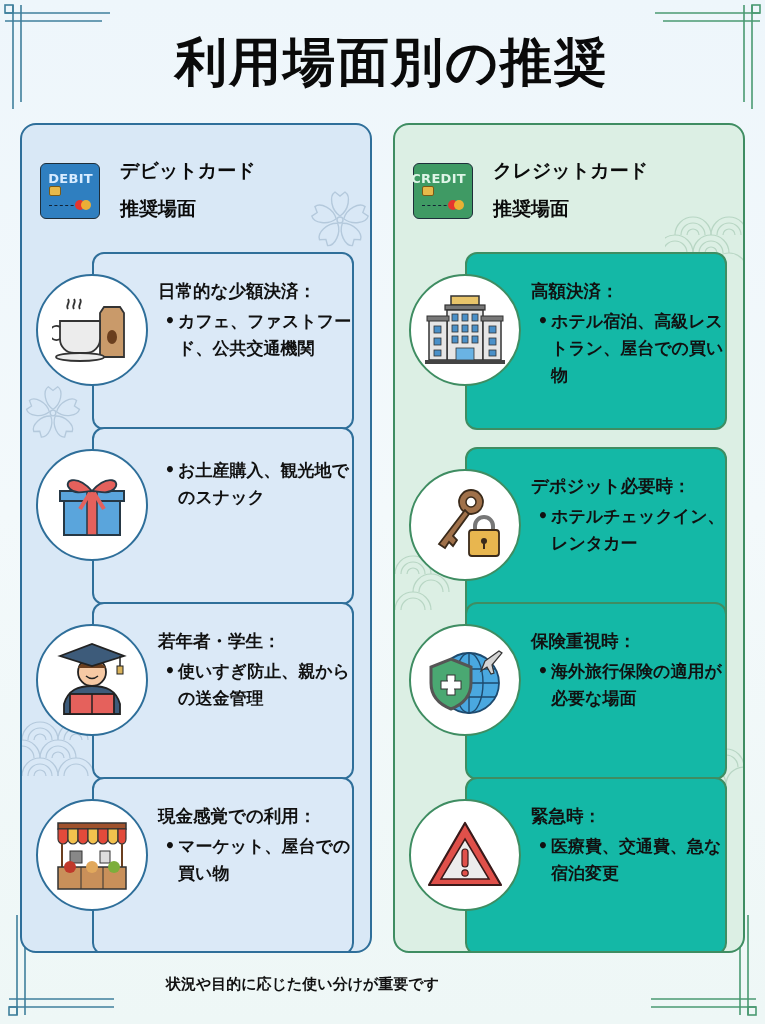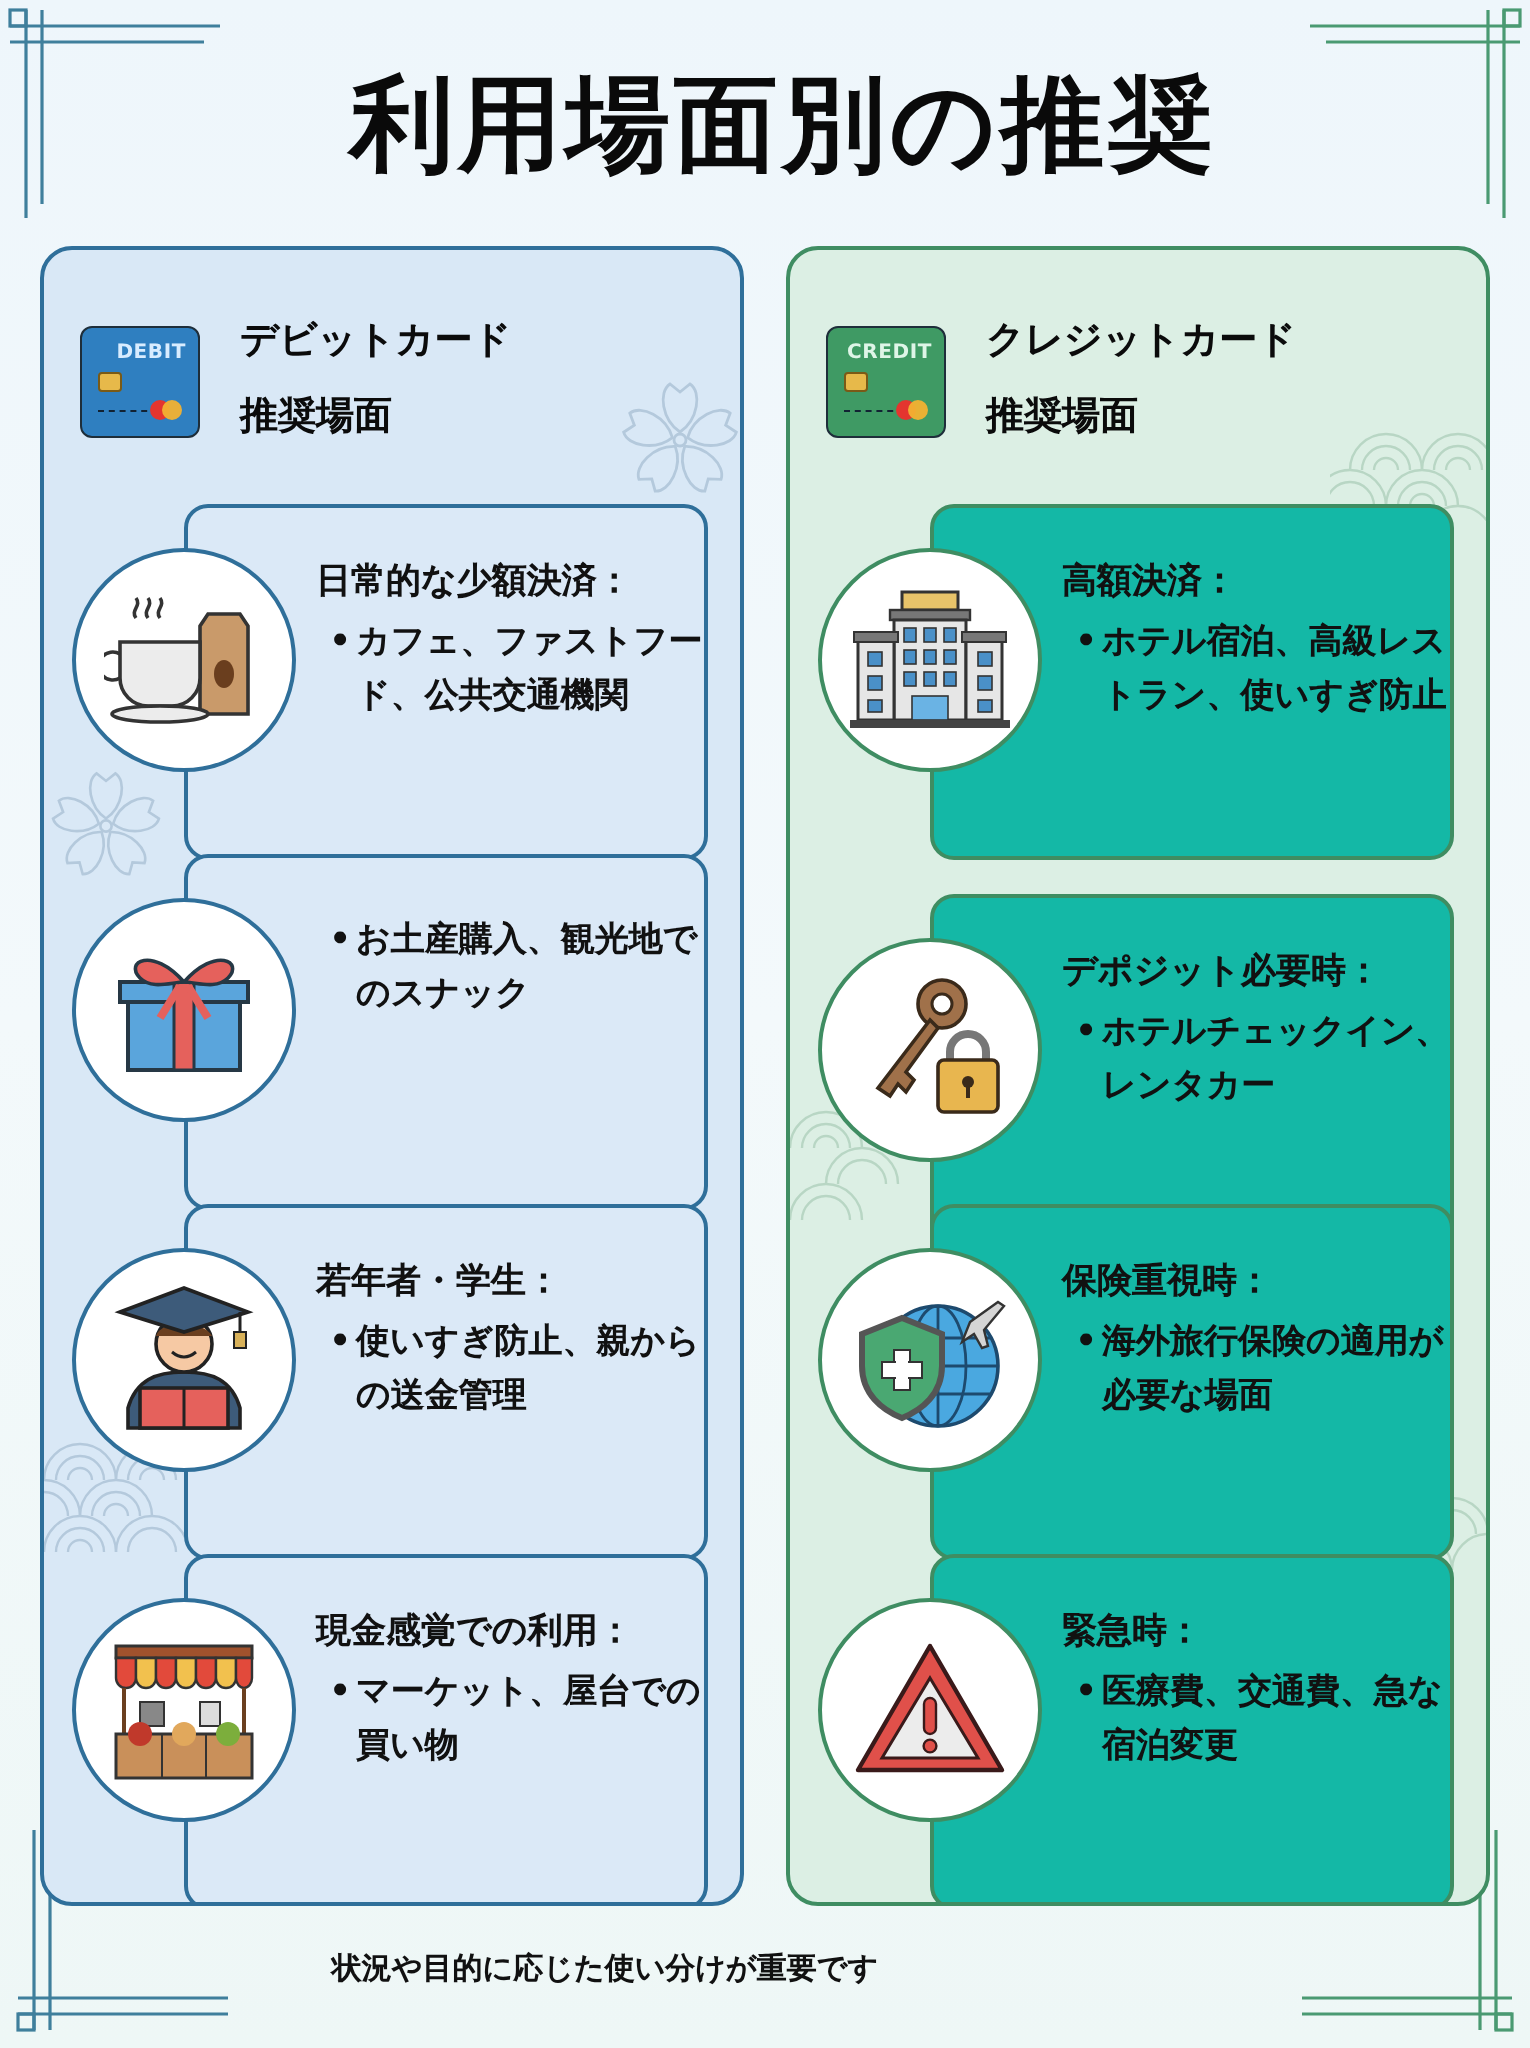--- a/index.html
+++ b/index.html
@@ -25,21 +25,21 @@
   }
   .panel.debit { left: 20px; background: #d9e8f6; border-color: #2f6f9a; }
   .panel.credit { left: 393px; background: #dcefe4; border-color: #3f8d62; }
   .panel-header { position: absolute; left: 18px; top: 26px; display: flex; align-items: center; }
   .card-icon {
     width: 60px; height: 56px; margin-top: 4px; border-radius: 6px; position: relative;
     border: 1.5px solid #1e2e3a;
   }
   .debit .card-icon { background: #2f7fc0; }
   .credit .card-icon { background: #3f9a64; }
-  .card-label { position: absolute; right: 6px; top: 7px; font-size: 10px; font-weight: bold; color: #d8ecff; letter-spacing: 0.3px; }
+  .card-label { position: absolute; right: 6px; top: 7px; font-size: 13px; font-weight: bold; color: #d8ecff; letter-spacing: 0.3px; }
   .credit .card-label { color: #def5e7; }
   .card-chip { position: absolute; left: 8px; top: 22px; width: 12px; height: 10px; background: #e7b94a; border-radius: 2px; border: 1px solid #7a5a16; }
   .card-stripe { position: absolute; left: 8px; bottom: 12px; width: 30px; height: 0; border-top: 1.5px dashed #123; }
   .card-logo { position: absolute; right: 6px; bottom: 8px; width: 18px; height: 10px; }
   .card-logo .c1 { position: absolute; left: 0; top: 0; width: 10px; height: 10px; border-radius: 50%; background: #e4352f; }
   .card-logo .c2 { position: absolute; left: 6px; top: 0; width: 10px; height: 10px; border-radius: 50%; background: #f2b231; opacity: 0.95; }
   .panel-title { margin-left: 20px; font-size: 19px; font-weight: bold; line-height: 38px; color: #0b0b0b; }
   .item {
     position: absolute; left: 70px; width: 262px; height: 178px;
     border-radius: 12px; border: 2.5px solid;
@@ -334,21 +334,21 @@
             <rect x="64" y="58" width="7" height="6"></rect>
           <rect x="31" y="56" width="18" height="12" fill="#6ab3e4"></rect>
         </g>
         <rect x="0" y="68" width="80" height="4" fill="#444"></rect>
       </svg>
     </div>
     <div class="item-text">
       <div class="item-heading">高額決済：</div>
       <div class="item-bullet">
         <span class="dot">•</span>
-        <span class="btxt">ホテル宿泊、高級レストラン、使いすぎ防止</span>
+        <span class="btxt">ホテル宿泊、高級レストラン、屋台での買い物</span>
       </div>
     </div>
   </div>
 
   <div class="item" style="top:302px;margin-top:20px;">
     <div class="icon-circle">
       <svg width="80" height="78" viewBox="0 0 80 78">
         <g stroke="#3a2a1a" stroke-width="1.8" fill="#a0714a">
           <circle cx="46" cy="16" r="12"></circle>
           <path d="M40,24 L14,58 L20,62 L24,56 L28,60 L32,54 L28,50 L44,28z"></path>

